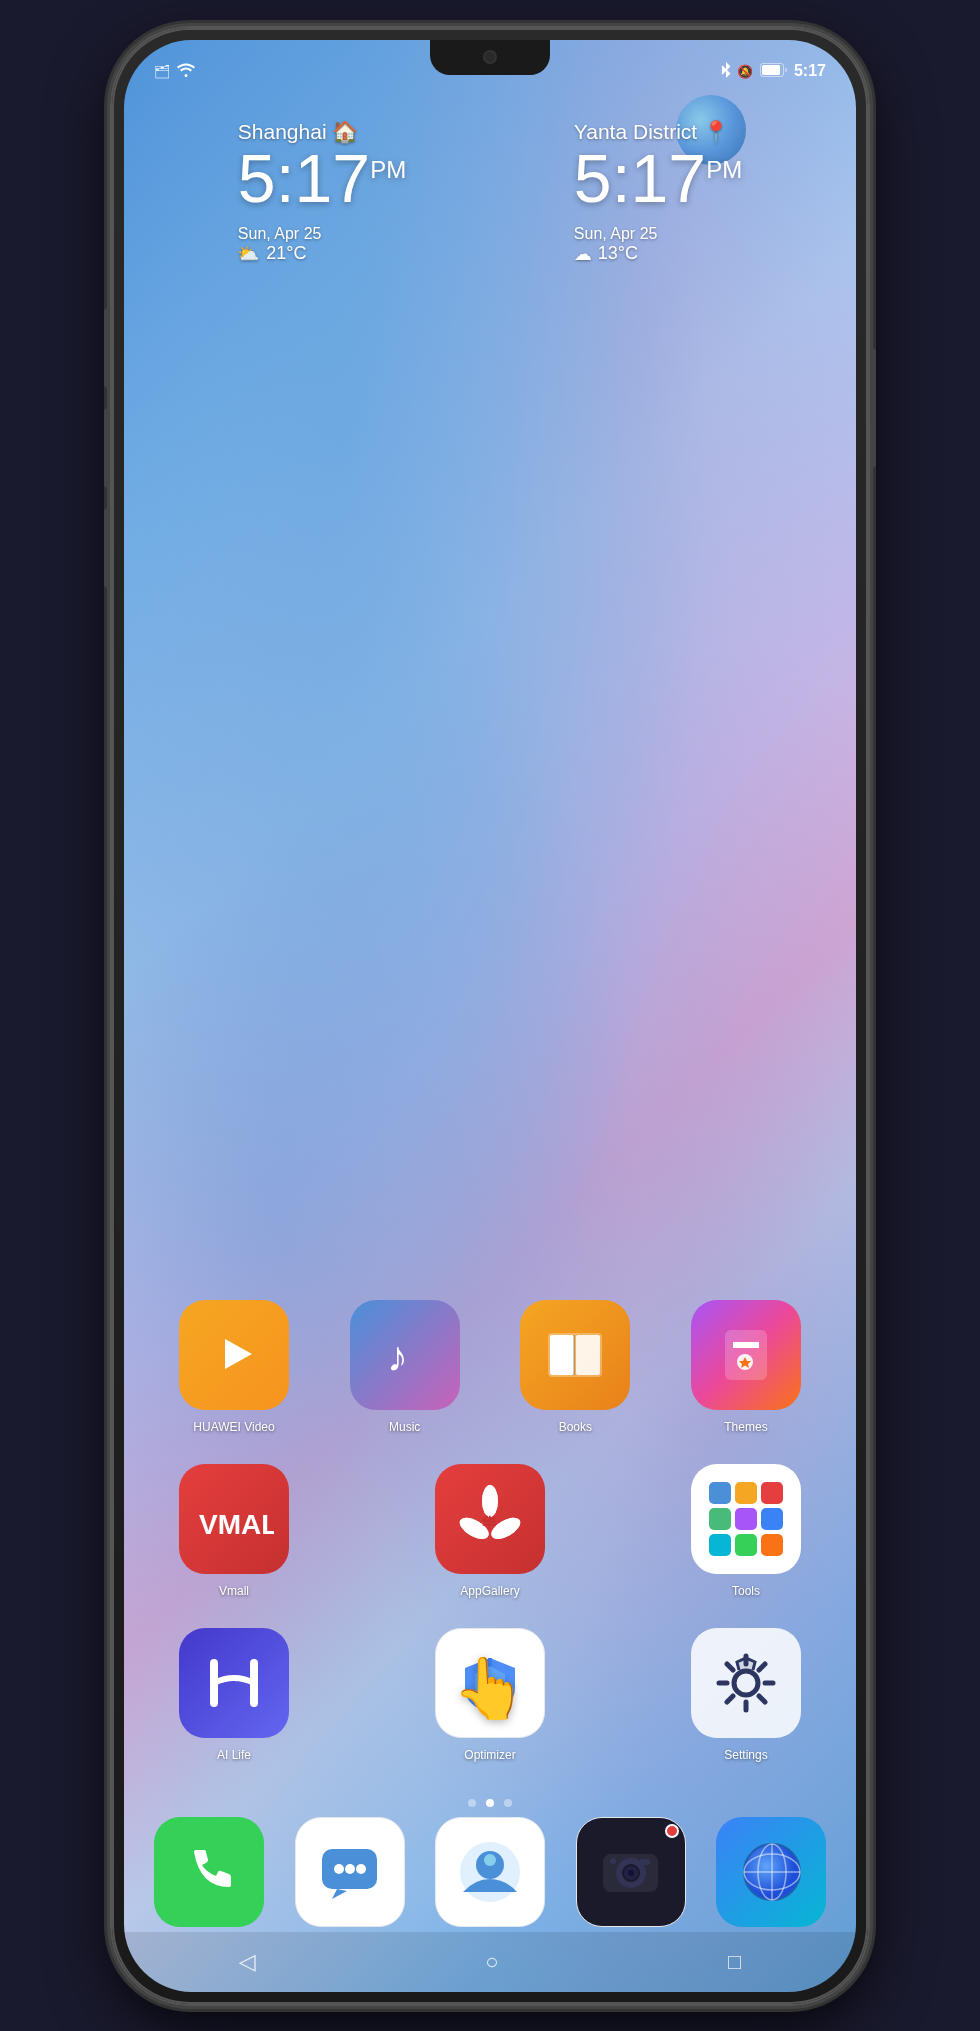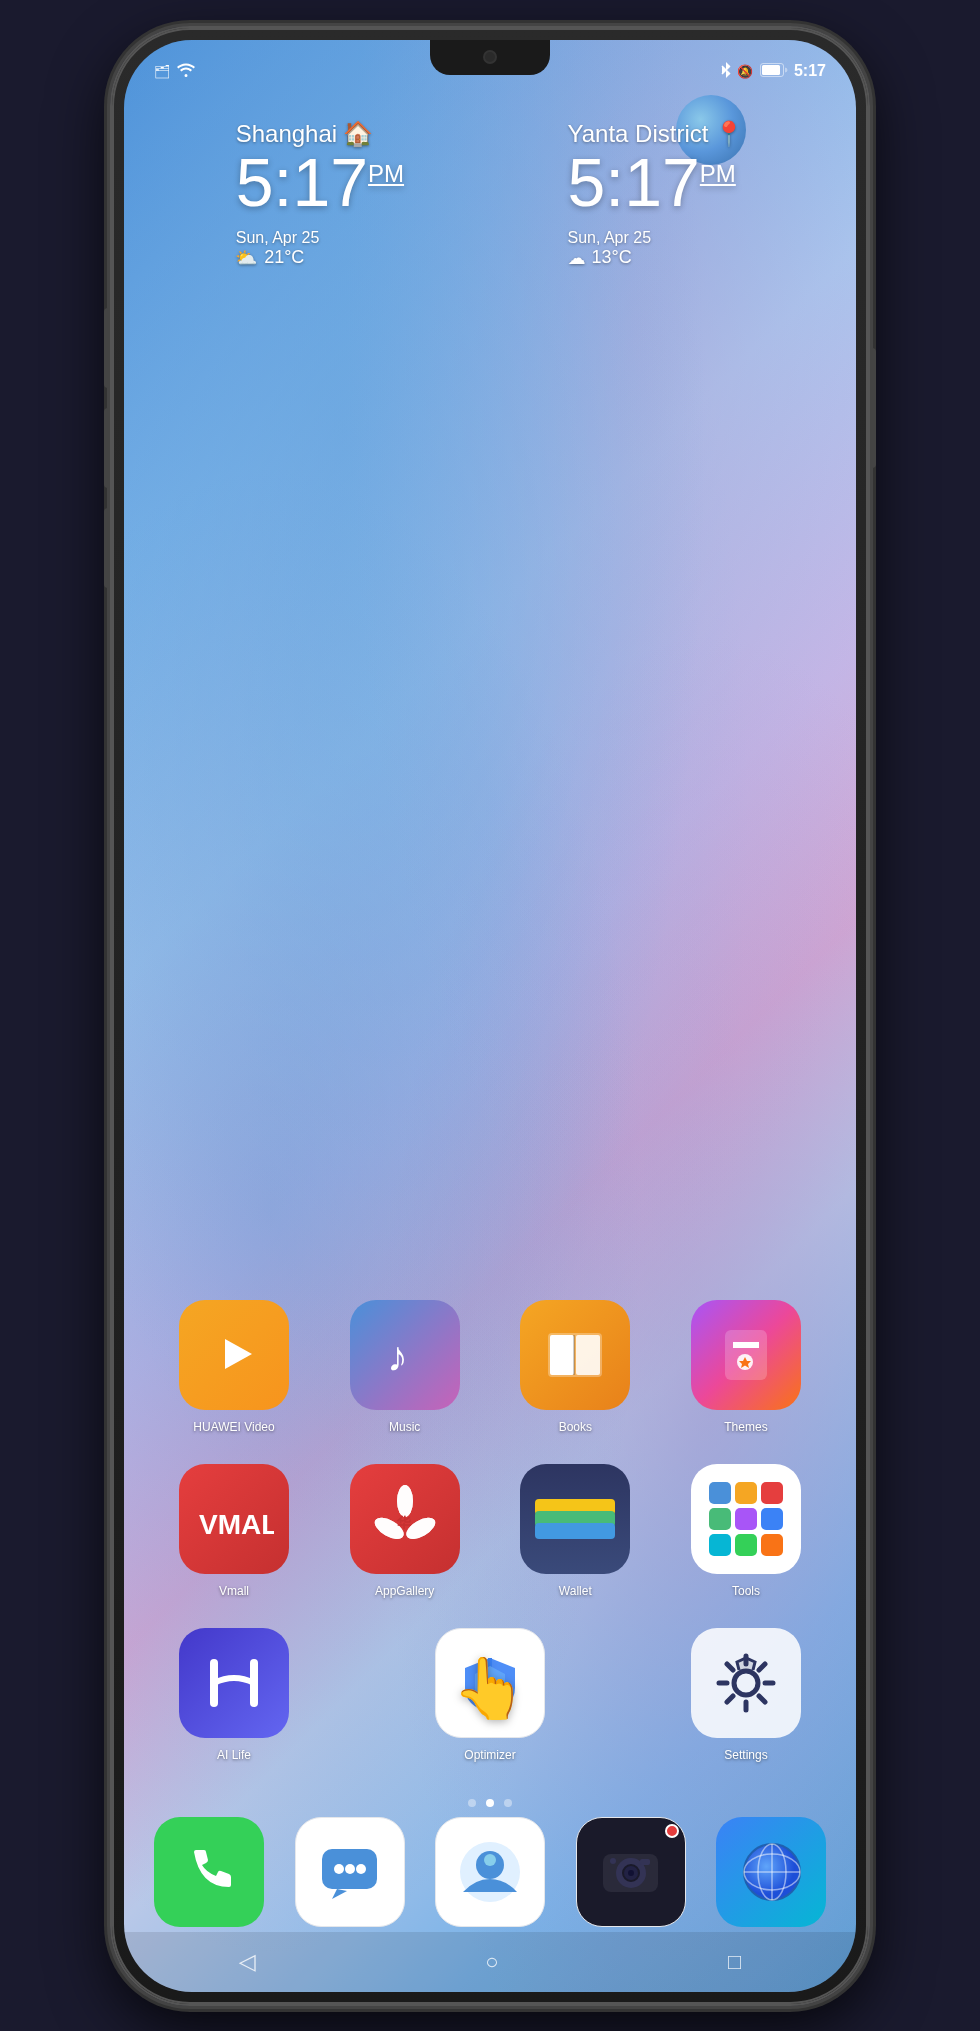--- a/index.html
+++ b/index.html
@@ -136,38 +136,37 @@
       justify-content: space-around;
       padding: 0 30px;
       z-index: 10;
     }
     .clock-widget {
       display: flex;
       flex-direction: column;
     }
     .clock-city {
       color: white;
-      font-size: 24px;
+      font-size: 21px;
       font-weight: 500;
       display: flex;
       align-items: center;
       gap: 6px;
       text-shadow: 0 1px 3px rgba(0,0,0,0.4);
     }
     .clock-time {
       color: white;
       font-size: 68px;
       font-weight: 300;
       line-height: 1;
       text-shadow: 0 2px 6px rgba(0,0,0,0.3);
     }
     .clock-time span.ampm {
       font-size: 24px;
       vertical-align: super;
-      text-decoration: underline;
     }
     .clock-date {
       color: white;
       font-size: 16px;
       margin-top: 13px;
       text-shadow: 0 1px 3px rgba(0,0,0,0.4);
     }
     .clock-weather {
       color: white;
       font-size: 18px;
@@ -493,31 +492,20 @@
               <ellipse cx="56" cy="49" rx="8" ry="16" fill="rgba(255,255,255,0.9)" transform="rotate(120 40 40)"></ellipse>
               <ellipse cx="40" cy="58" rx="8" ry="16" fill="rgba(255,255,255,0.9)" transform="rotate(180 40 40)"></ellipse>
               <ellipse cx="24" cy="49" rx="8" ry="16" fill="rgba(255,255,255,0.9)" transform="rotate(240 40 40)"></ellipse>
               <ellipse cx="24" cy="31" rx="8" ry="16" fill="rgba(255,255,255,0.9)" transform="rotate(300 40 40)"></ellipse>
               <text x="32" y="48" font-size="14" font-weight="bold" fill="#c53030" font-family="Arial">华</text>
             </svg>
           </div>
           <span class="app-label">AppGallery</span>
         </div>
 
-        <div class="app-item">
-          <div class="app-icon icon-wallet">
-            <svg width="90" height="70" viewBox="0 0 90 70" fill="none">
-
-              <rect x="5" y="15" width="80" height="16" rx="4" fill="#f5c518"></rect>
-              <rect x="5" y="27" width="80" height="16" rx="4" fill="#48bb78"></rect>
-              <rect x="5" y="39" width="80" height="16" rx="4" fill="#4299e1"></rect>
-            </svg>
-          </div>
-          <span class="app-label">Wallet</span>
-        </div>
 
         <div class="app-item">
           <div class="app-icon icon-tools">
             <svg width="90" height="90" viewBox="0 0 90 90" fill="none">
 
               <rect x="8" y="8" width="22" height="22" rx="5" fill="#4a90d9"></rect>
               <rect x="34" y="8" width="22" height="22" rx="5" fill="#f5a623"></rect>
               <rect x="60" y="8" width="22" height="22" rx="5" fill="#e53e3e"></rect>
               <rect x="8" y="34" width="22" height="22" rx="5" fill="#48bb78"></rect>
               <rect x="34" y="34" width="22" height="22" rx="5" fill="#a855f7"></rect>

